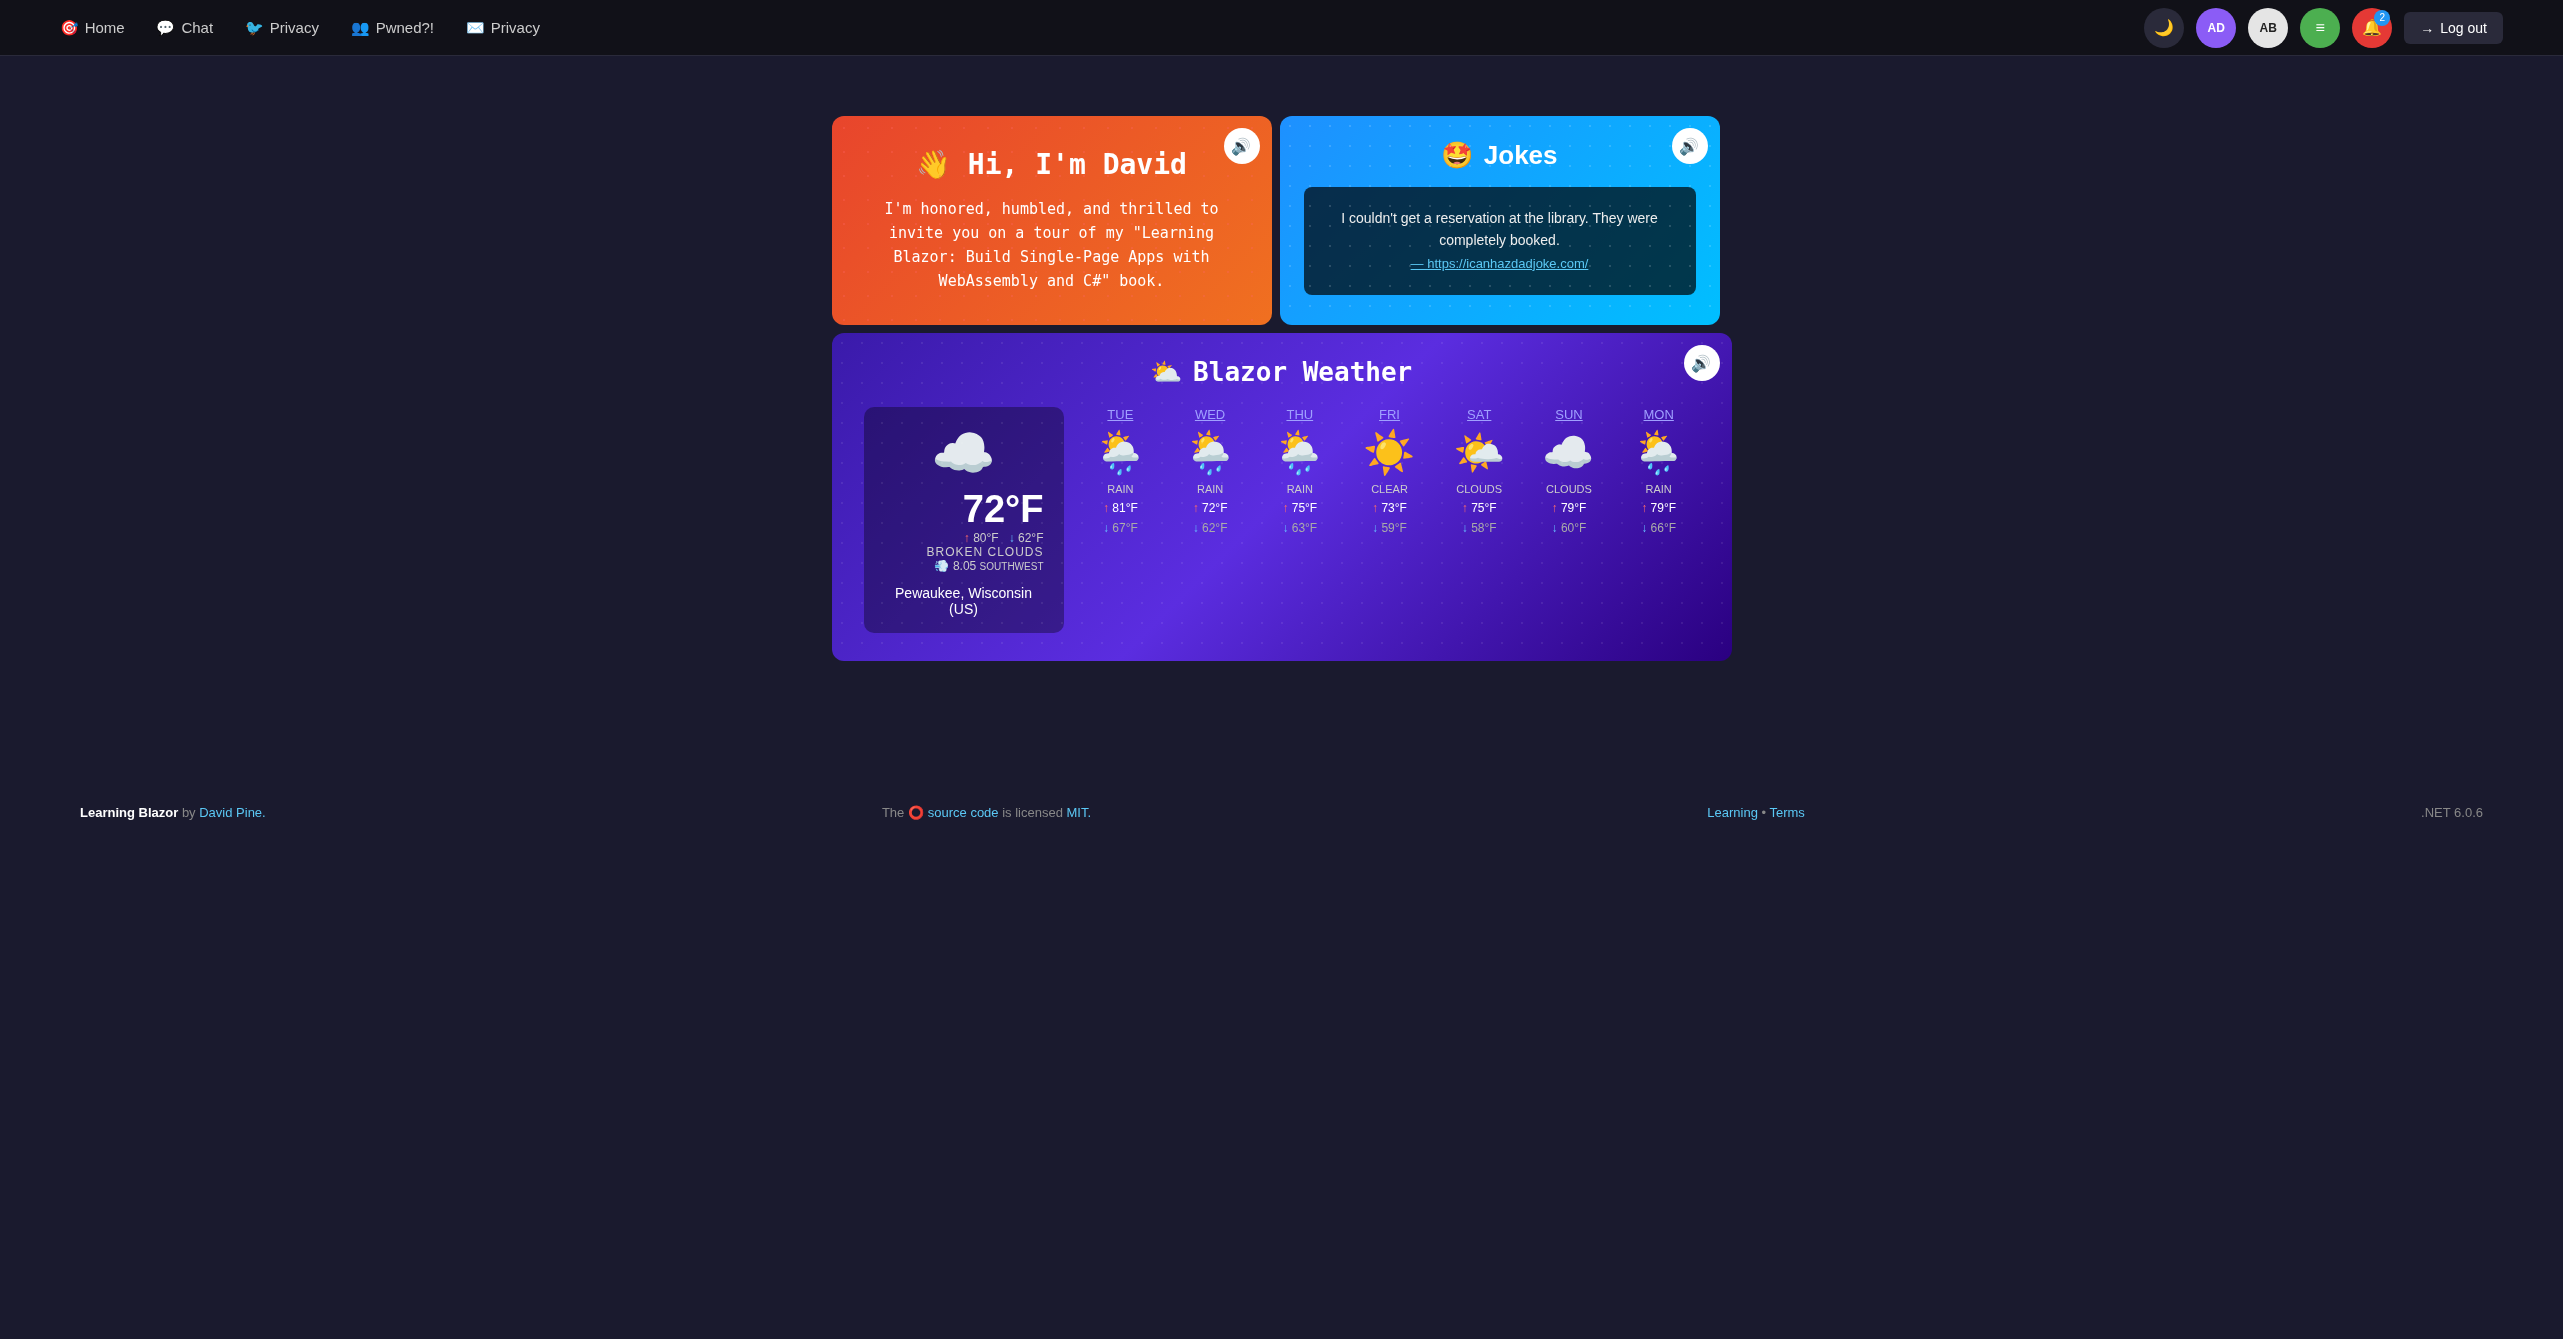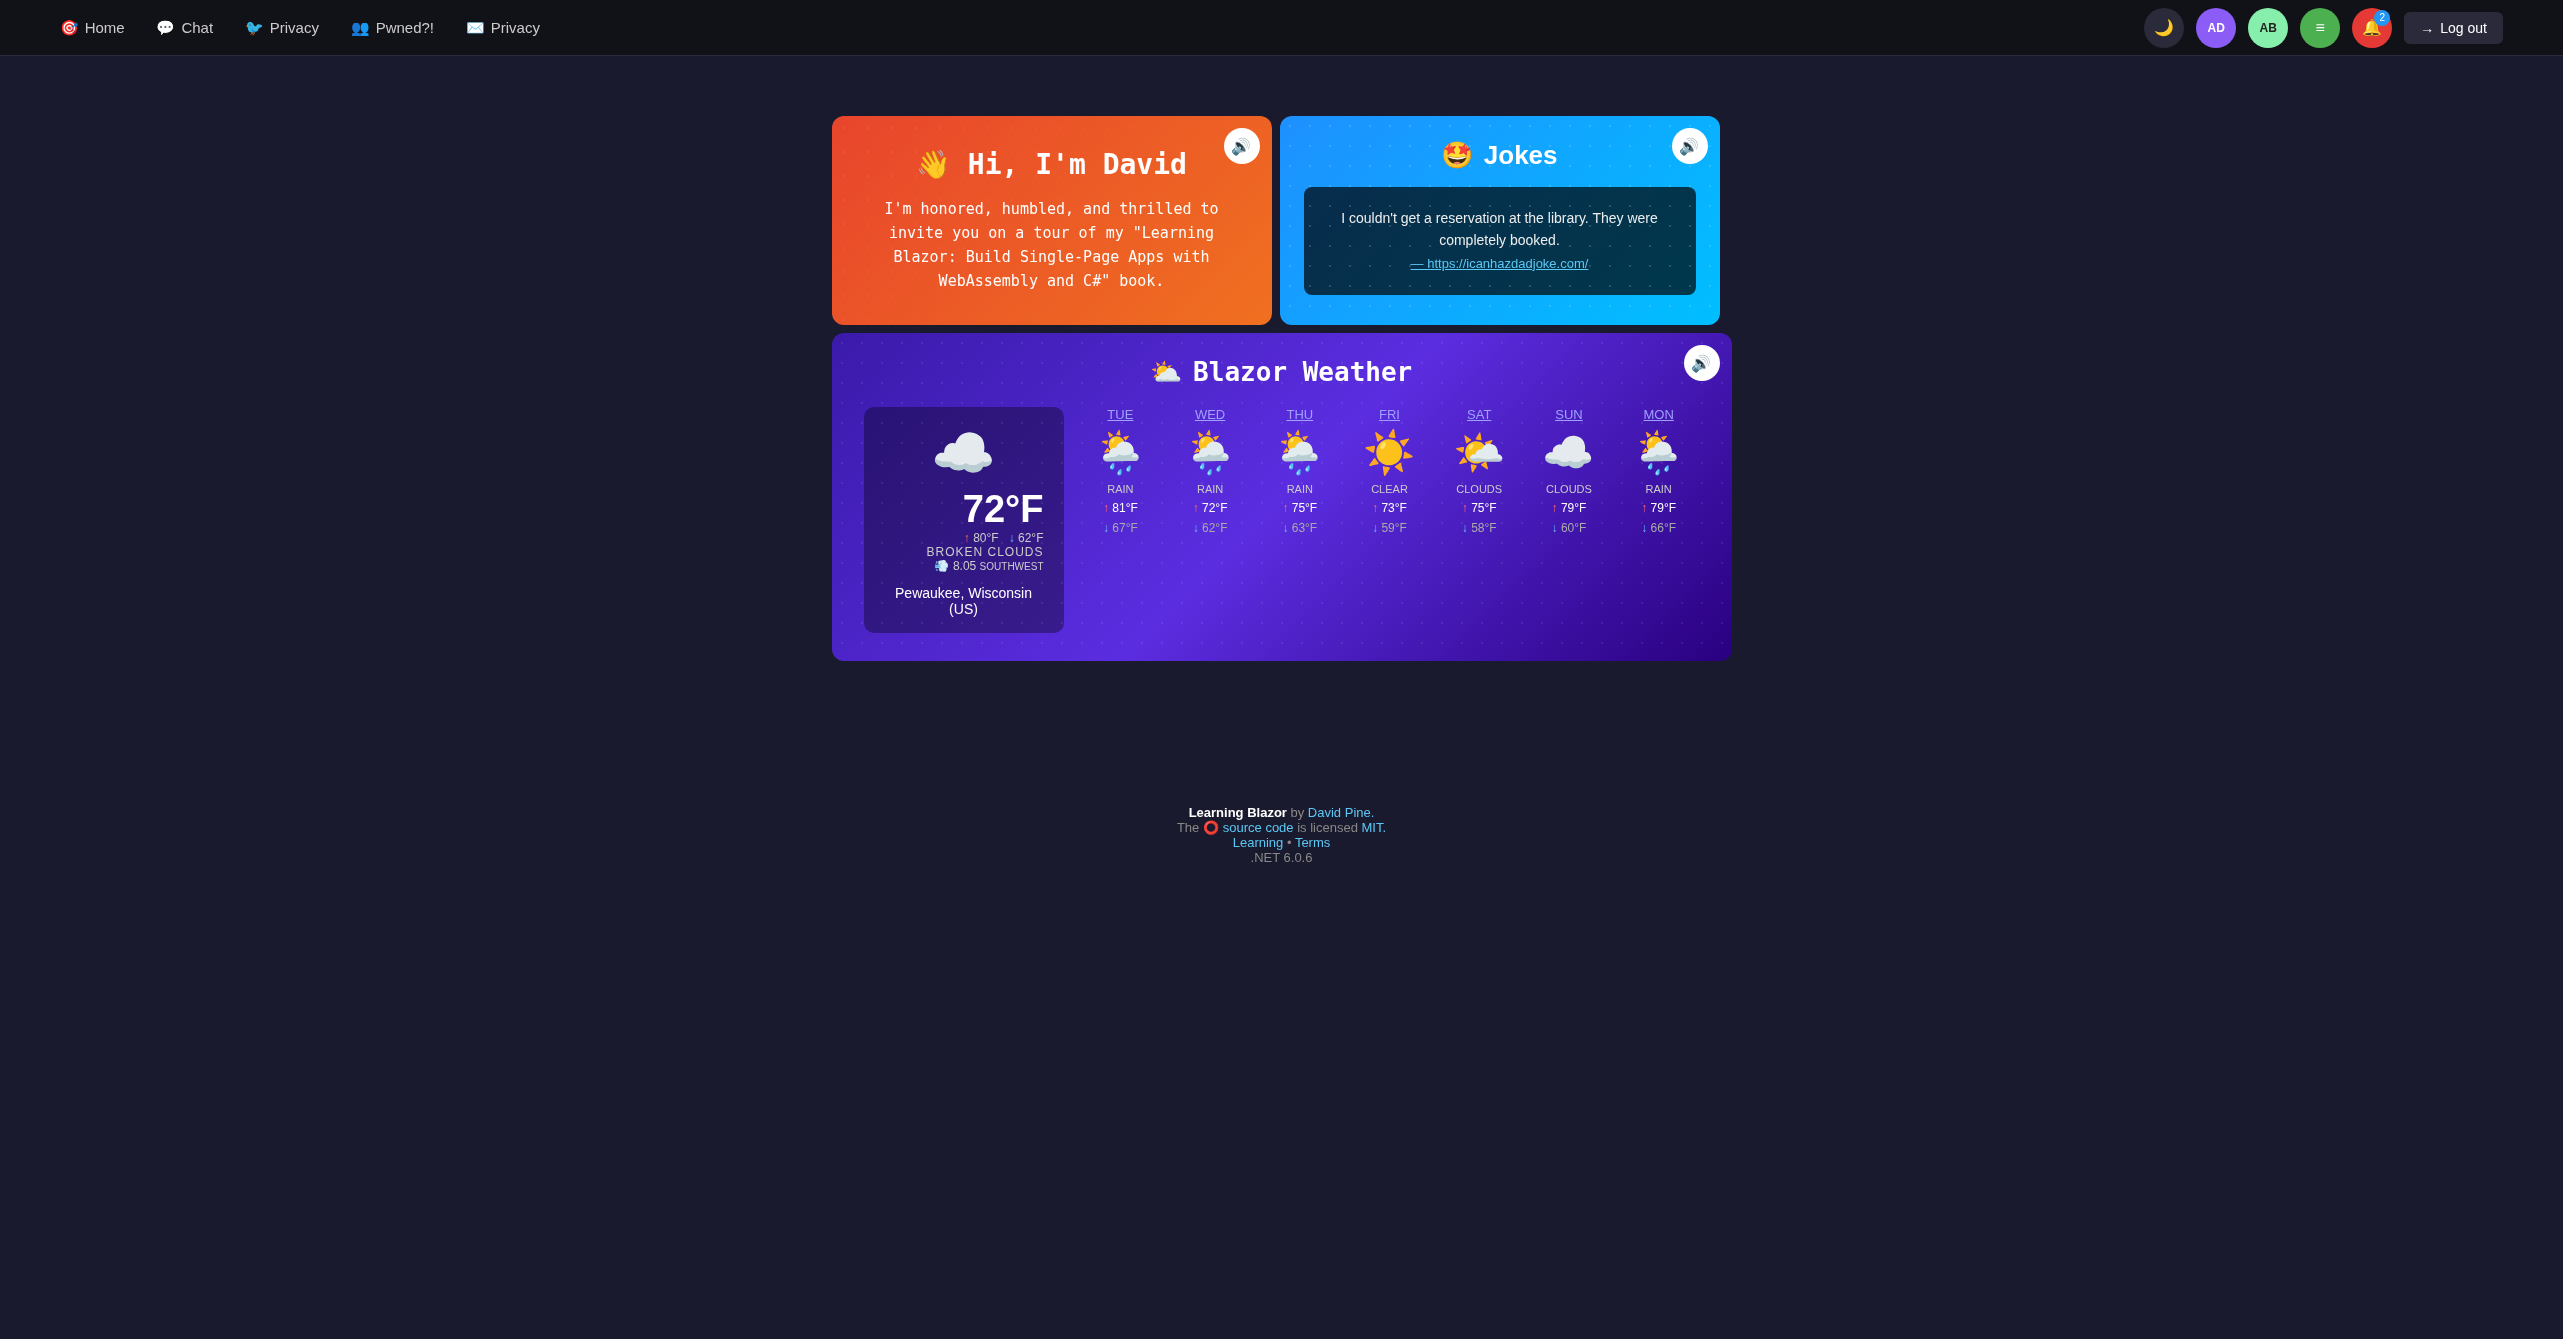--- a/index.html
+++ b/index.html
@@ -45,21 +45,21 @@
       border: none;
       cursor: pointer;
       display: flex;
       align-items: center;
       justify-content: center;
       font-size: 16px;
       position: relative;
     }
     .btn-dark { background: #2a2a3a; color: #fff; }
     .btn-ad { background: #8b5cf6; color: #fff; font-weight: bold; font-size: 12px; }
-    .btn-ab { background: #86efac; color: #222; font-weight: bold; font-size: 12px; }
+    .btn-ab { background: #e5e5e5; color: #222; font-weight: bold; font-size: 12px; }
     .btn-list { background: #4caf50; color: #fff; }
     .btn-bell { background: #e53935; color: #fff; }
     .bell-badge {
       position: absolute;
       top: 2px; right: 2px;
       background: #2196f3;
       color: #fff;
       border-radius: 50%;
       width: 16px; height: 16px;
       font-size: 10px;
@@ -310,21 +310,20 @@
 
     
     footer {
       display: flex;
       justify-content: space-between;
       align-items: center;
       padding: 24px 80px;
       color: #888;
       font-size: 13px;
       margin-top: 80px;
-      flex-direction: column;
     }
     footer a { color: #5bc8f5; text-decoration: none; }
     .footer-brand { color: #fff; font-weight: bold; }
 
     .section-wrapper {
       display: flex;
       flex-direction: column;
       align-items: center;
       width: 100%;
     }

